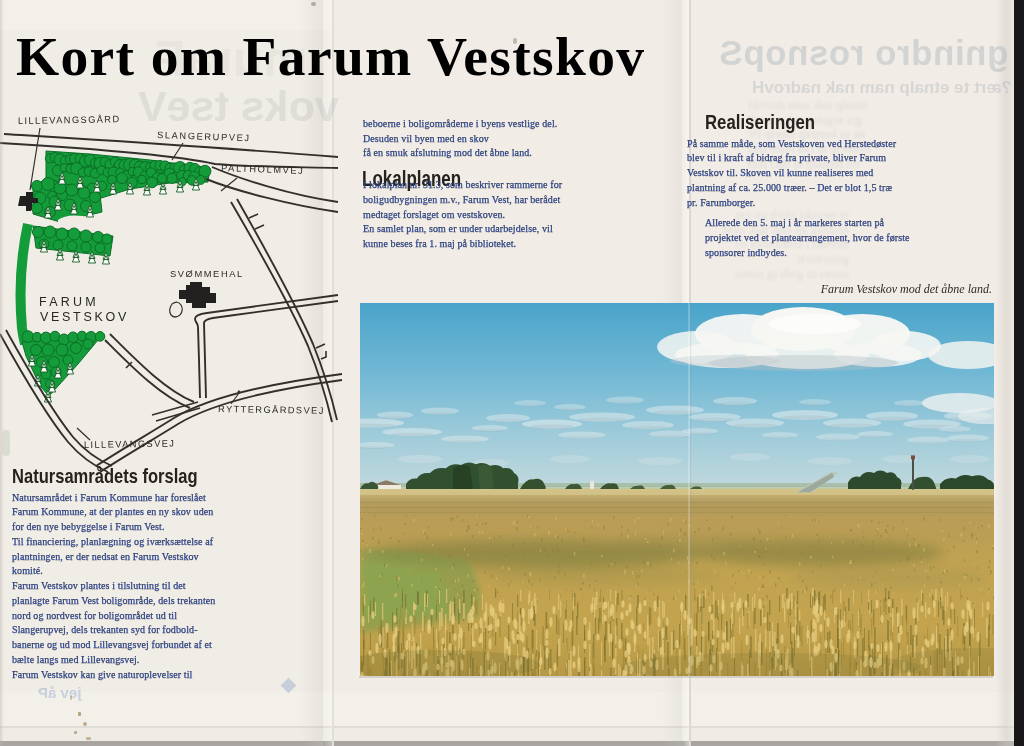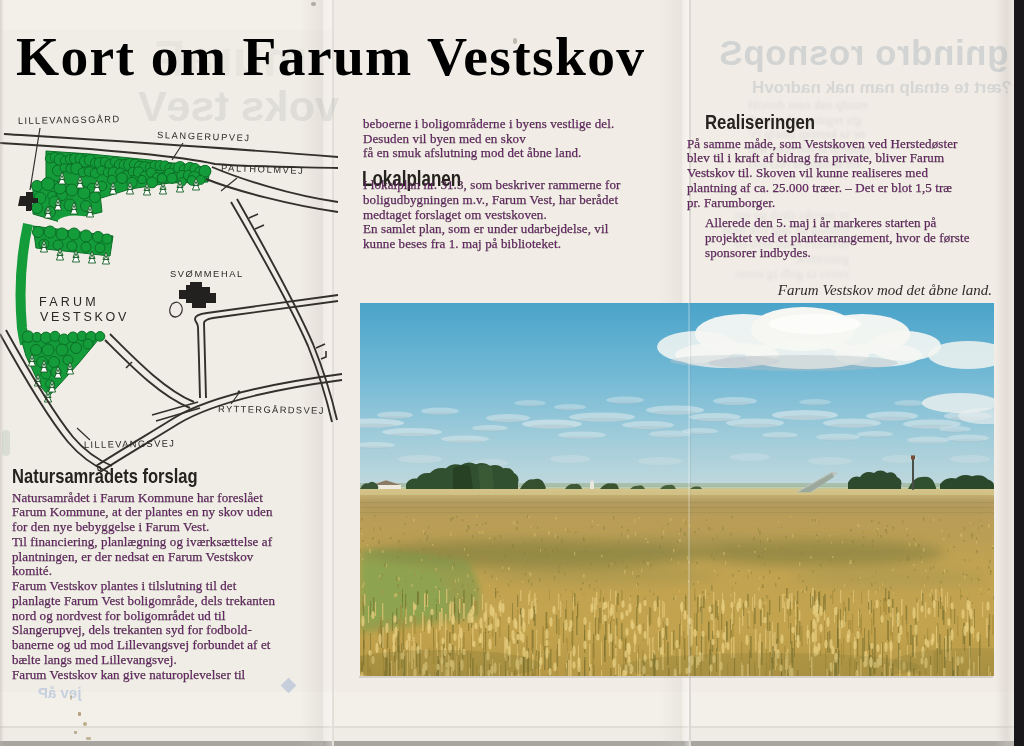--- a/index.html
+++ b/index.html
@@ -1,18 +1,18 @@
 <!DOCTYPE html>
 <html><head>
 <meta charset="utf-8">
 <style>
 html,body{margin:0;padding:0;width:1024px;height:746px;overflow:hidden;}
 body{background:#f0ece6;font-family:"Liberation Serif",serif;position:relative;}
 .abs{position:absolute;}
-.body-txt{font-family:"Liberation Serif",serif;font-size:13px;line-height:14.75px;color:#701a75;letter-spacing:0.1px;white-space:nowrap;-webkit-text-stroke:0.25px #3a352f;}
+.body-txt{font-family:"Liberation Serif",serif;font-size:10px;line-height:14.75px;color:#1d4ed8;letter-spacing:0.1px;white-space:nowrap;-webkit-text-stroke:0.25px #3a352f;}
 .hd{font-family:"Liberation Sans",sans-serif;font-weight:bold;color:#26231f;white-space:nowrap;line-height:1;transform-origin:left top;}
 .ghost{font-family:"Liberation Sans",sans-serif;font-weight:bold;transform:scaleX(-1);white-space:nowrap;filter:blur(0.7px);}
 .ghost-s{font-family:"Liberation Serif",serif;transform:scaleX(-1);white-space:nowrap;filter:blur(0.8px);}
 </style>
 </head>
 <body>
 
 <div class="abs" style="left:0;top:0;width:4px;height:746px;background:linear-gradient(90deg,rgba(185,178,170,0.45),rgba(185,178,170,0));z-index:5;"></div>
 <div class="abs" style="left:0;top:0;width:1024px;height:30px;background:#f3efe9;"></div>
 <div class="abs" style="left:332px;top:0;width:358px;height:746px;background:#f1ede6;"></div>
@@ -269,21 +269,21 @@
 <div class="hd abs" style="left:362px;top:167.6px;font-size:21.8px;transform:scaleX(0.78);">Lokalplanen</div>
 
 <div class="body-txt abs" style="left:363px;top:178px;">I lokalplan nr. 31.3, som beskriver rammerne for<br>boligudbygningen m.v., Farum Vest, har berådet<br>medtaget forslaget om vestskoven.<br>En samlet plan, som er under udarbejdelse, vil<br>kunne beses fra 1. maj på biblioteket.</div>
 
 <div class="hd abs" style="left:705px;top:112.1px;font-size:20.3px;transform:scaleX(0.827);">Realiseringen</div>
 
 <div class="body-txt abs" style="left:687px;top:136.7px;">På samme måde, som Vestskoven ved Herstedøster<br>blev til i kraft af bidrag fra private, bliver Farum<br>Vestskov til. Skoven vil kunne realiseres med<br>plantning af ca. 25.000 træer. – Det er blot 1,5 træ<br>pr. Farumborger.</div>
 
 <div class="body-txt abs" style="left:705px;top:216px;">Allerede den 5. maj i år markeres starten på<br>projektet ved et plantearrangement, hvor de første<br>sponsorer indbydes.</div>
 
-<div class="abs" style="left:692px;top:281.6px;width:300px;text-align:right;font-family:'Liberation Serif',serif;font-style:italic;font-size:15px;color:#2f2b27;white-space:nowrap;">Farum Vestskov mod det åbne land.</div>
+<div class="abs" style="left:692px;top:281.6px;width:300px;text-align:right;font-family:'Liberation Serif',serif;font-style:italic;font-size:12px;color:#2f2b27;white-space:nowrap;">Farum Vestskov mod det åbne land.</div>
 
 <svg width="634" height="373" viewBox="0 0 634 373" style="position:absolute;left:359.5px;top:302.5px;">
 <defs>
 <linearGradient id="sky" x1="0" y1="0" x2="0" y2="1">
  <stop offset="0" stop-color="#4aa4ca"></stop>
  <stop offset="0.38" stop-color="#73b9d5"></stop>
  <stop offset="0.72" stop-color="#a3cdda"></stop>
  <stop offset="1" stop-color="#c5dadd"></stop>
 </linearGradient>
 <linearGradient id="field" x1="0" y1="0" x2="0" y2="1">

